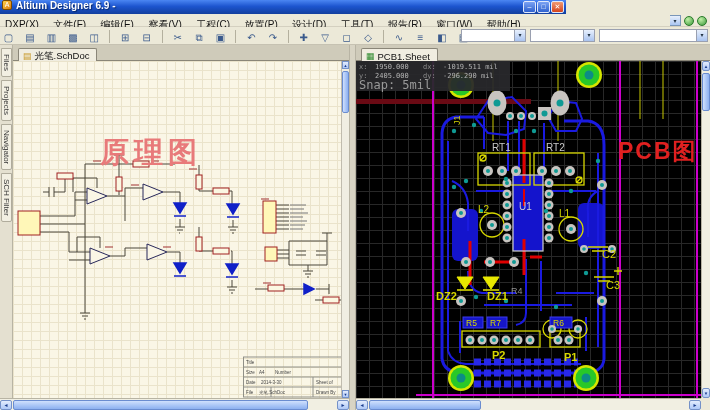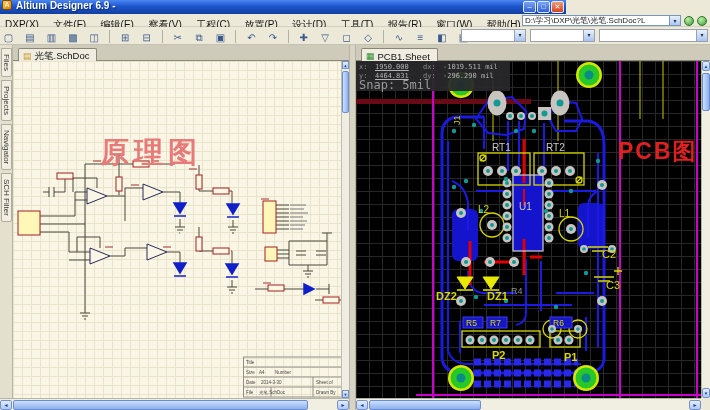--- a/index.html
+++ b/index.html
@@ -78,21 +78,21 @@
   
   .pcb-canvas { position:absolute; left:356px; top:61px; width:345px; height:337px; background-color:#000;
     background-image:linear-gradient(#282828 1px,transparent 1px),linear-gradient(90deg,#282828 1px,transparent 1px);
     background-size:13px 13px; }
   .pcb-svg { position:absolute; left:0; top:0; }
   .hud { position:absolute; left:0; top:0; width:154px; background:rgba(40,40,44,0.94);
     color:#b4b4b4; font-family:"DejaVu Sans Mono",monospace; font-size:7px; line-height:9px;
     padding:2px 3px 1px; z-index:5; }
   .hud-row { display:flex; }
   .hud .lbl { color:#8c8c8c; width:16px; }
-  .hud .val { width:48px;text-decoration:underline; }
+  .hud .val { width:48px; }
   .hud .lbl2 { color:#8c8c8c; width:20px; }
   .hud-snap { font-size:12px; color:#9a9a9a; }
   .pcb-overlay-text { fill:#e02020; font-size:23px; font-weight:bold; letter-spacing:2px; }
   .pcb-label { font-family:"Liberation Sans",sans-serif; }
 
   
   .hscroll { position:absolute; top:398px; height:12px; background:#f1efe2; border-top:1px solid #b8b4a4; }
   .hs-left { left:0; width:349px; }
   .hs-right { left:356px; width:345px; }
   .sbtn { position:absolute; top:1px; width:12px; height:10px; background:linear-gradient(#e3ecfd,#aec8f7);
@@ -130,21 +130,20 @@
   <span class="menu-item">编辑(E)</span>
   <span class="menu-item">察看(V)</span>
   <span class="menu-item">工程(C)</span>
   <span class="menu-item">放置(P)</span>
   <span class="menu-item">设计(D)</span>
   <span class="menu-item">工具(T)</span>
   <span class="menu-item">报告(R)</span>
   <span class="menu-item">窗口(W)</span>
   <span class="menu-item">帮助(H)</span>
   <span class="address">
-    <span class="addr-box">D:\学习\DXP\光笔\光笔.SchDoc?L</span>
     <span class="addr-arrow">▾</span>
     <span class="round-icon"></span>
     <span class="round-icon"></span>
   </span>
 </div>
 
 <div class="toolbar">
   <span class="tbi">▢</span>
   <span class="tbi">▤</span>
   <span class="tbi">▥</span>
@@ -319,21 +318,21 @@
 <div class="pcb-canvas">
   <div class="hud">
     <div class="hud-row">
       <span class="lbl">x:</span>
         <span class="val">1950.000</span>
       <span class="lbl2">dx:</span>
         <span>-1019.511 mil</span>
     </div>
     <div class="hud-row">
       <span class="lbl">y:</span>
-        <span class="val">4464.831</span>
+        <span class="val">2405.000</span>
       <span class="lbl2">dy:</span>
         <span>-296.290 mil</span>
     </div>
     <div class="hud-snap">Snap: 5mil</div>
   </div>
 <svg class="pcb-svg" width="345" height="337" viewBox="0 0 345 337">
 
   <rect x="0" y="38" width="175" height="5" fill="#6a0a14"></rect>
 
   <g stroke="#cc00cc" stroke-width="2">

